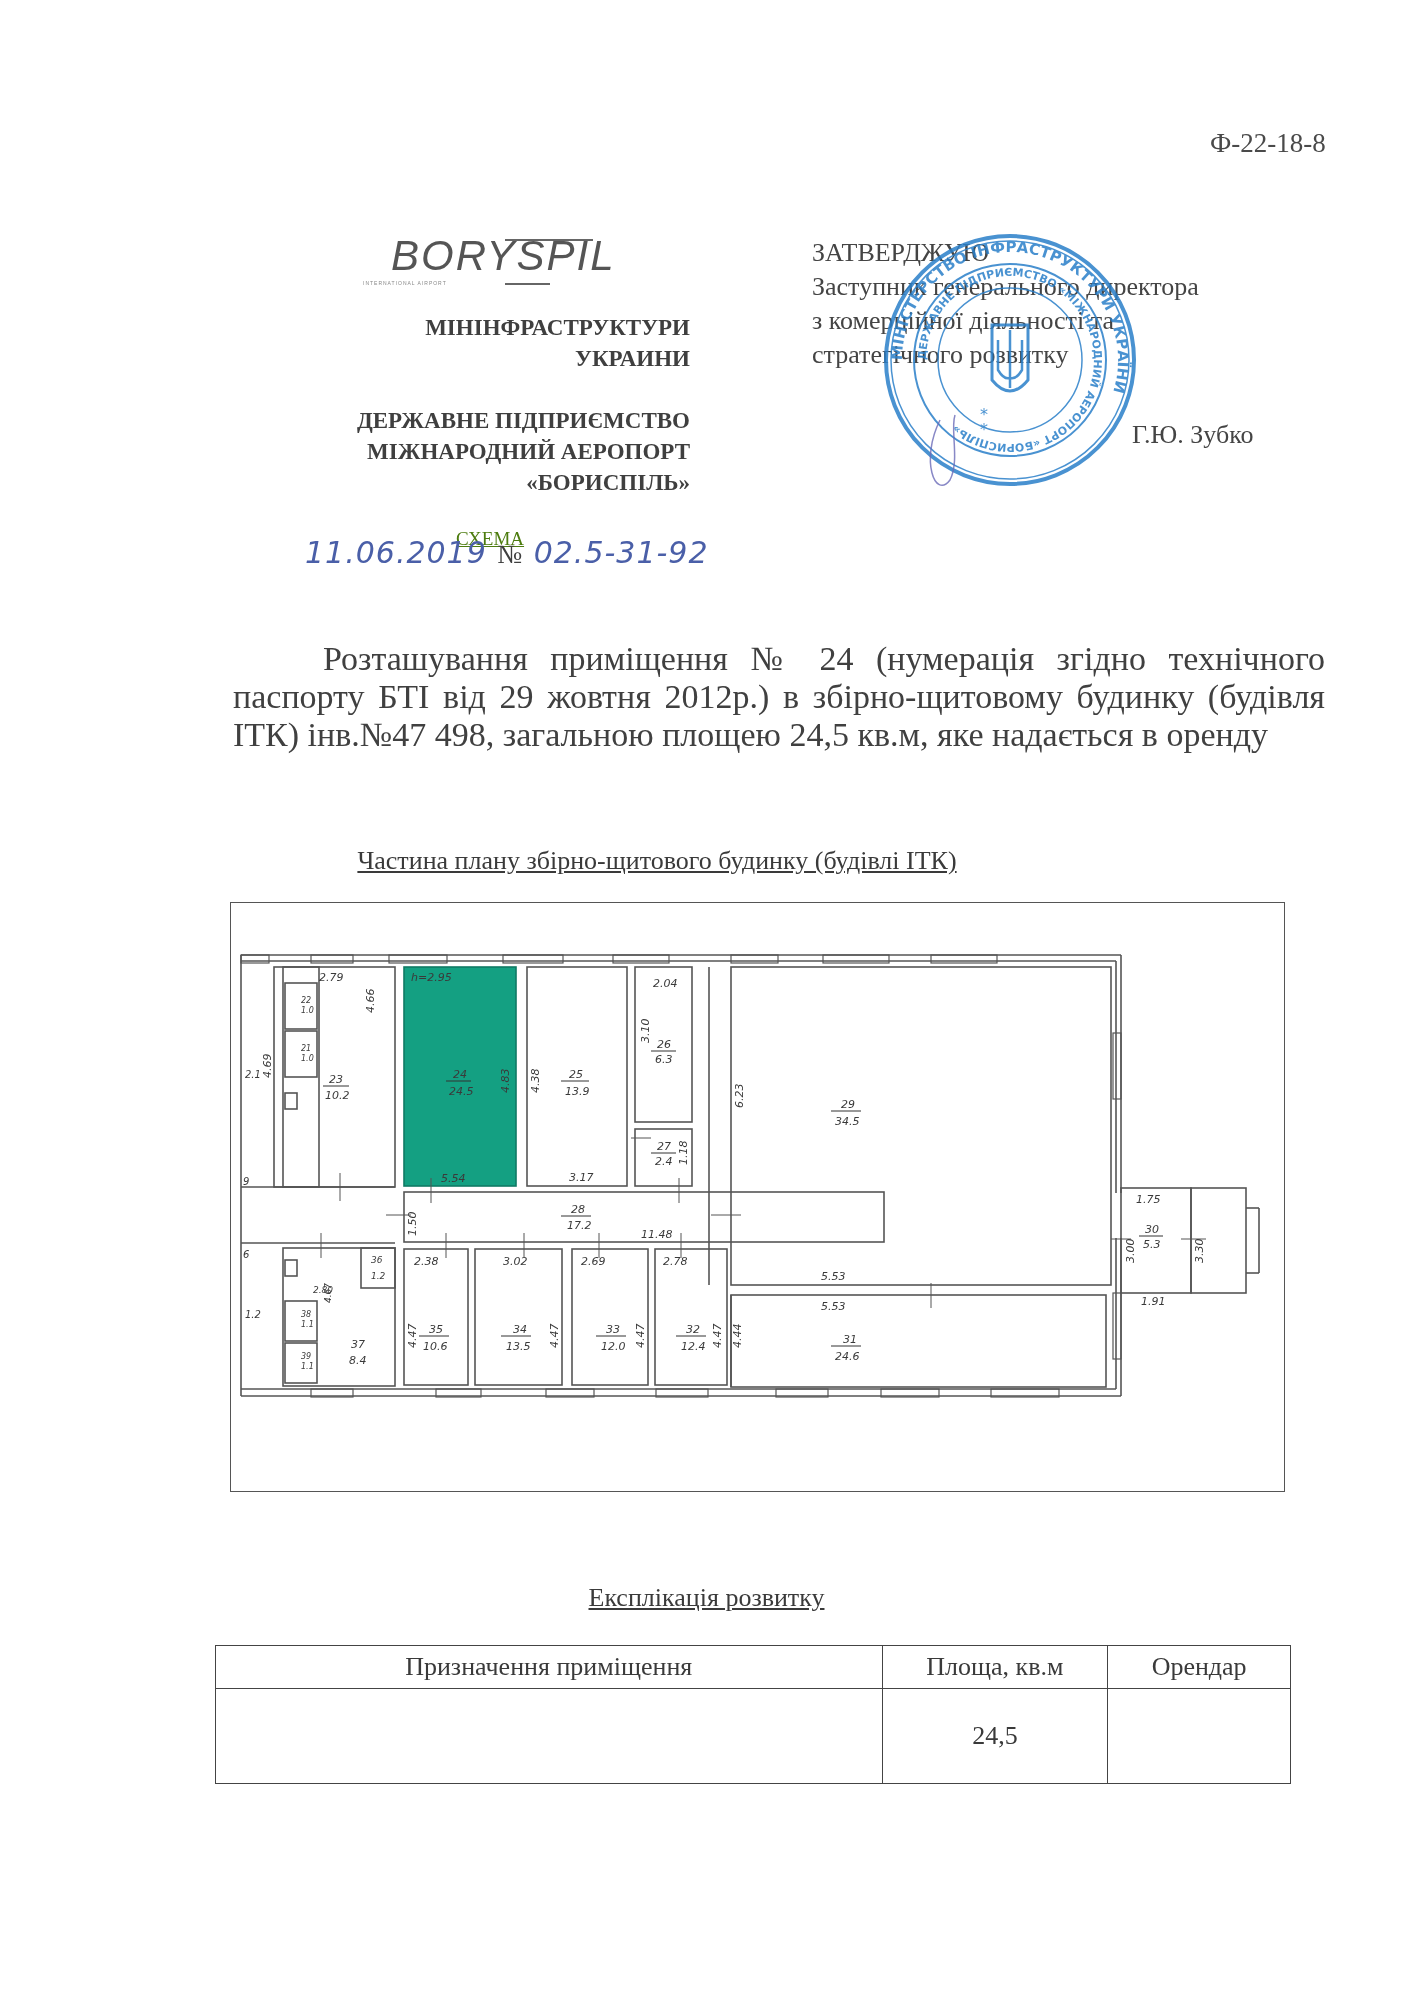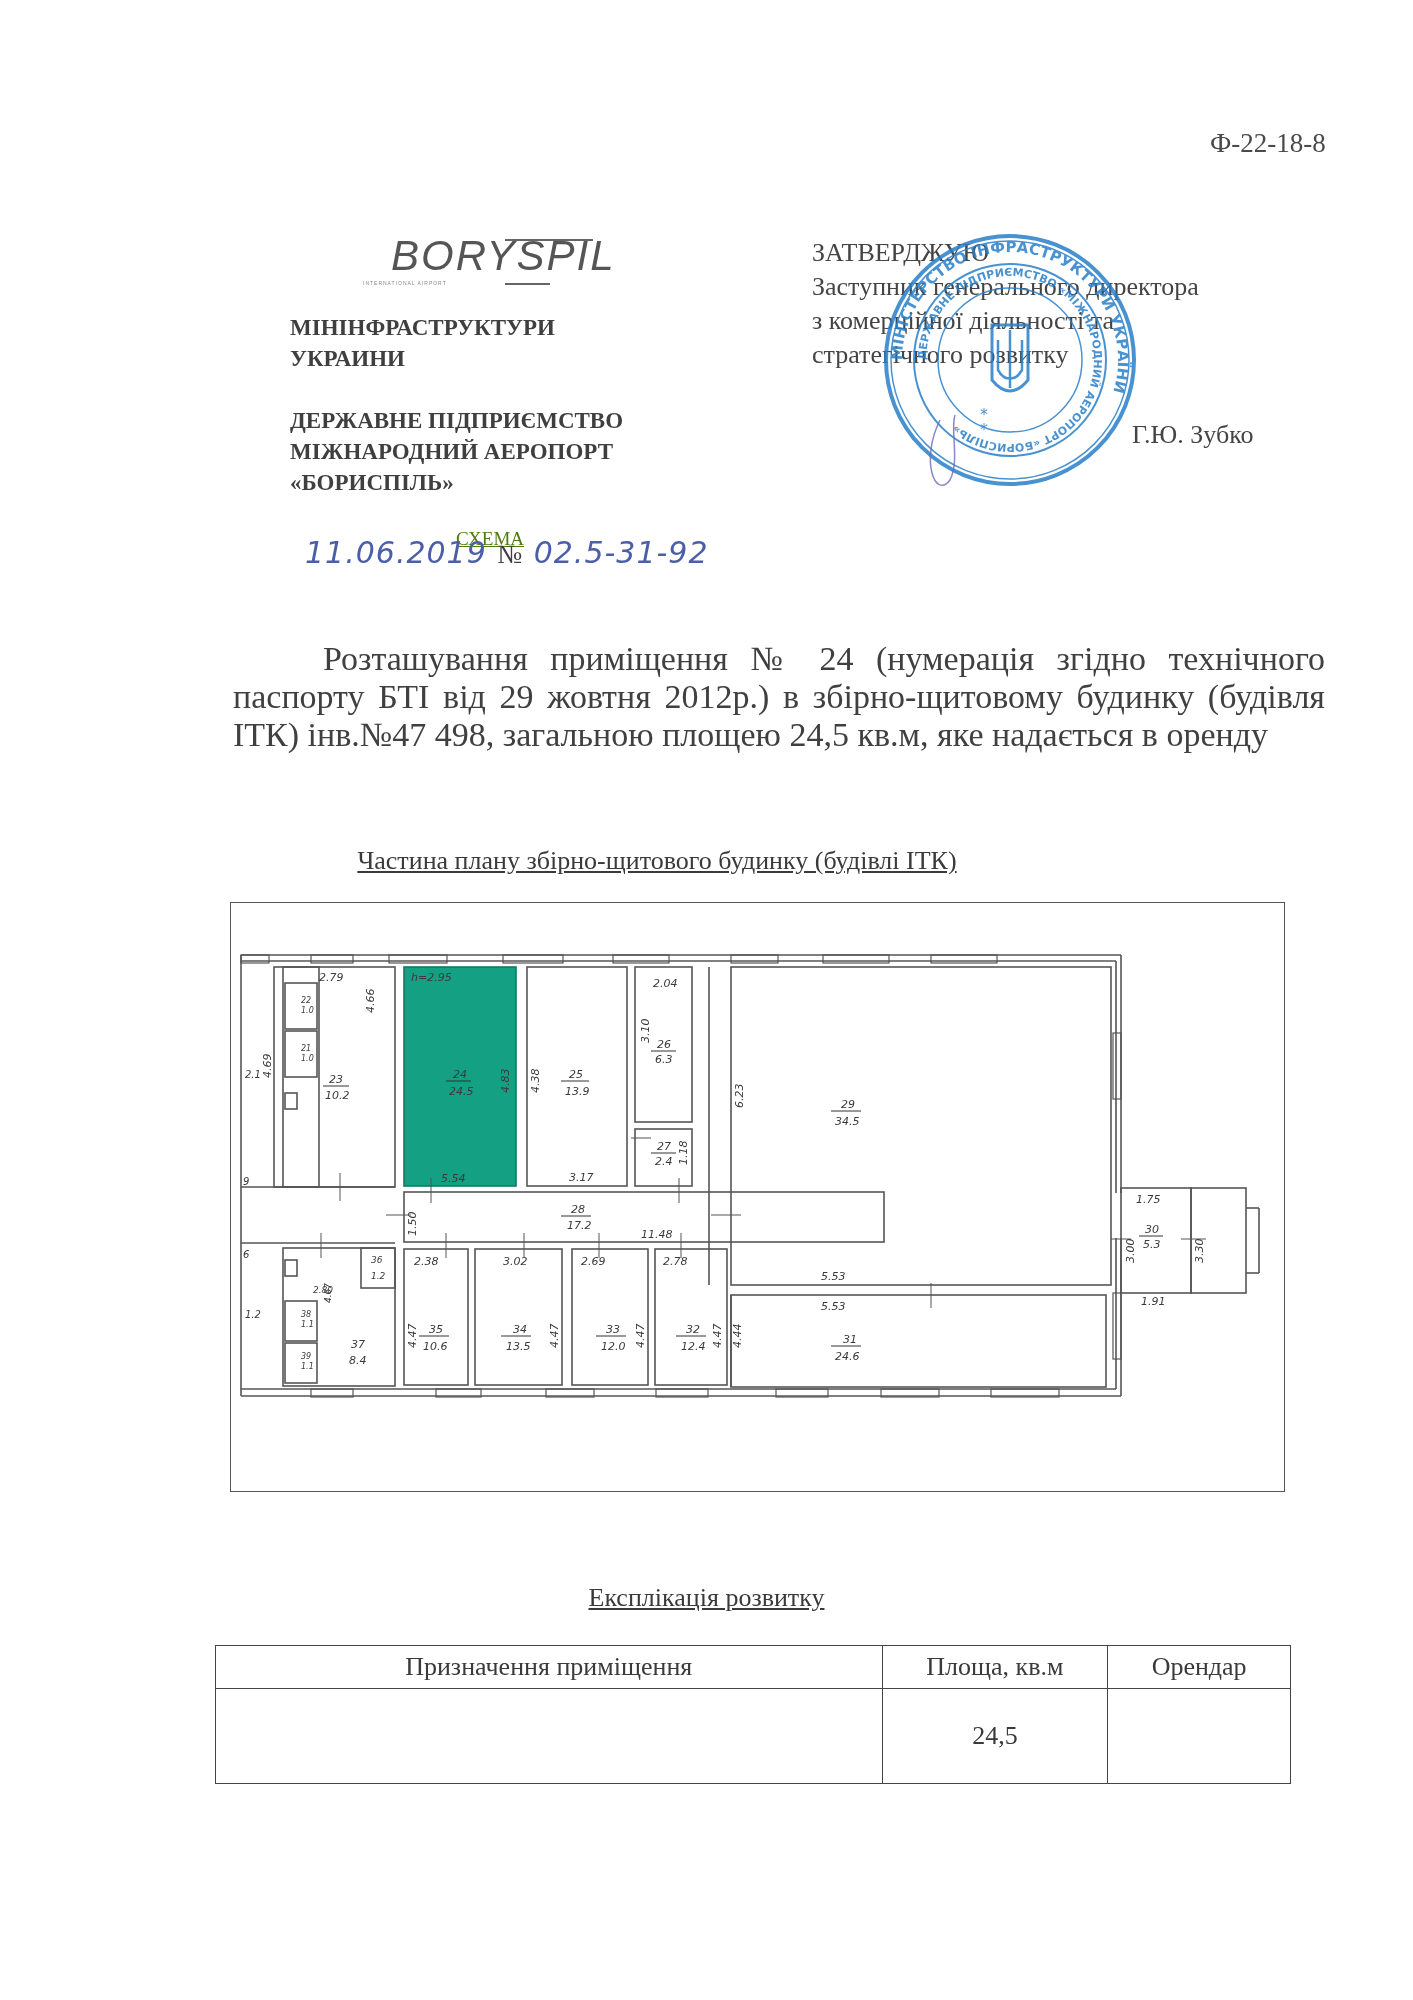--- a/index.html
+++ b/index.html
@@ -3,21 +3,21 @@
 <meta charset="utf-8">
 <style>
   html, body { margin:0; padding:0; background:#ffffff; }
   body { width:1413px; height:2000px; position:relative; overflow:hidden;
          font-family:"Liberation Serif", "DejaVu Serif", serif; color:#3a3a3a; }
   .abs { position:absolute; }
   .form-code { left:1210px; top:128px; font-size:27px; font-weight:normal; color:#4a4a4a; }
   .logo { left:355px; top:232px; width:240px; height:60px; }
   .logo-text { font-family:"Liberation Sans","DejaVu Sans",sans-serif; font-size:42px; letter-spacing:2px; color:#555; font-style:italic;margin-left:36px; }
   .logo-sub { font-family:"Liberation Sans",sans-serif; font-size:5px; color:#888; position:absolute; left:8px; top:48px; letter-spacing:1px;}
-  .org { left:290px; width:400px; text-align:left; font-weight:bold; font-size:23px; line-height:31px; color:#3f3f3f; }
+  .org { left:290px; width:400px; text-align:right; font-weight:bold; font-size:23px; line-height:31px; color:#3f3f3f; }
   .schema { left:290px; width:400px; text-align:center; font-size:19px; top:528px; color:#4d7c0f; }
   .schema span { text-decoration:underline; }
   .handwrite { left:305px; top:535px; font-size:30px; font-style:italic; color:#4a5fa8; font-family:"DejaVu Sans",sans-serif; letter-spacing:1px;}
   .handwrite .no { color:#3f3f3f; font-style:normal; font-family:"Liberation Serif",serif; font-size:26px; }
   .approve { left:812px; top:236px; font-size:26px; line-height:34px; color:#444; }
   .approve .signer { position:absolute; left:320px; top:182px; white-space:nowrap; }
   .stamp { left:880px; top:230px; width:260px; height:260px; }
   .para { left:205px; top:640px; width:1092px; font-size:34px; line-height:38px; text-align:justify; color:#404040; text-indent:90px;margin-left:28px; }
   .plan-title { left:0; width:1314px; top:846px; text-align:center; font-size:26px; color:#3a3a3a; }
   .plan-title span { text-decoration:underline; }

